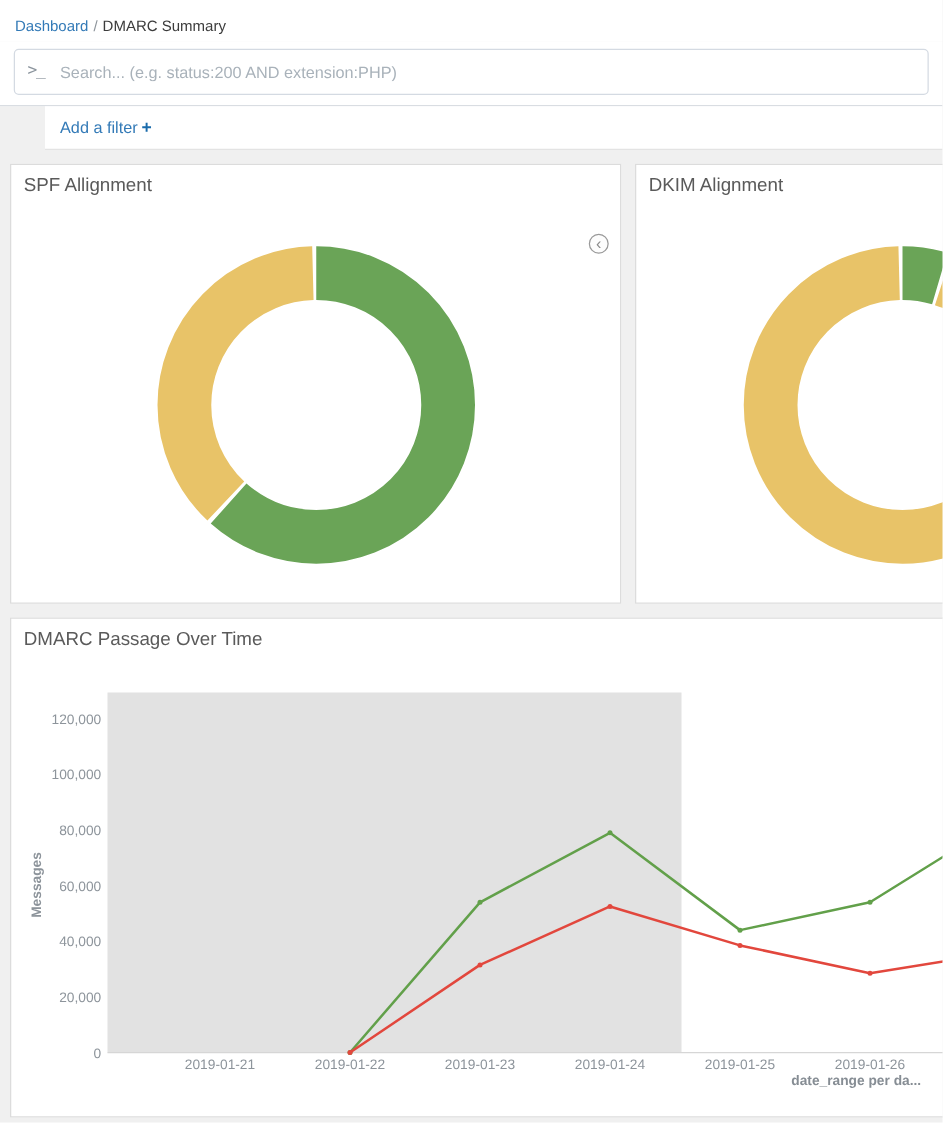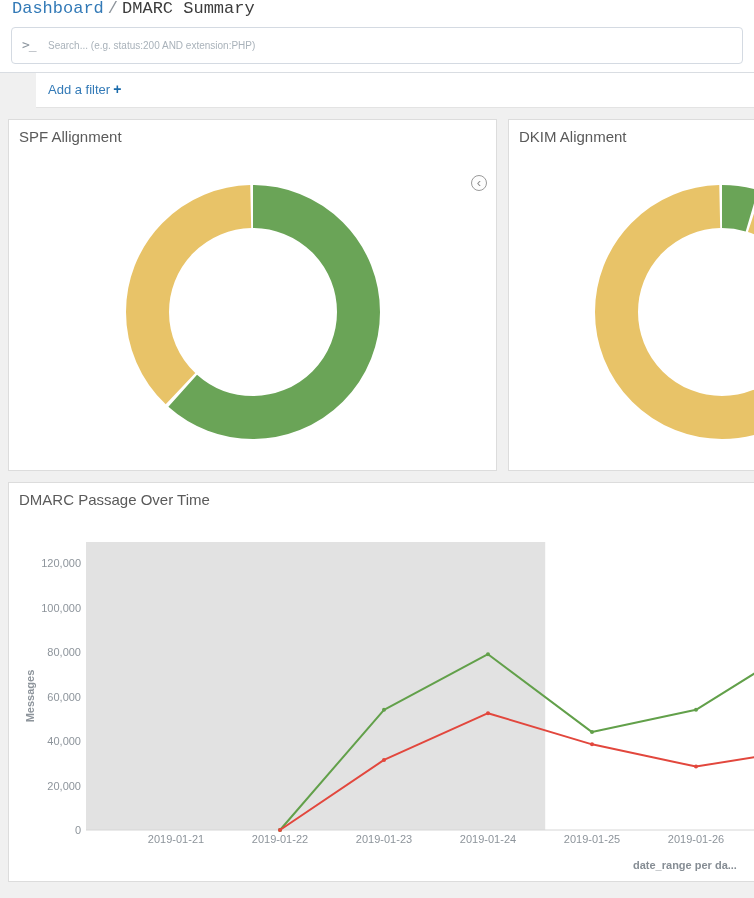--- a/index.html
+++ b/index.html
@@ -8,43 +8,42 @@
     width: 754px; height: 898px;
     overflow: hidden;
     position: relative;
     background: #f0f0f0;
     font-family: "Liberation Sans", sans-serif;
   }
 
   
   .topbar {
     background: #fff;
-    padding: 0 12px 3px;
-    font-size: 17px;
+    padding: 12px 12px 3px;
+    font-size: 12px;
     line-height: 18px;
-    font-family: Liberation Mono, monospace;
   }
   .crumb-link { color: #337ab7; text-decoration: none; }
   .crumb-sep { color: #8d949b; margin: 0 4px; }
   .crumb-current { color: #3c3c3c; }
 
   
   .search-section {
     background: #fff;
     padding: 6px 11px 8px;
     border-bottom: 1px solid #d9dde2;
   }
   .search-box { position: relative; }
   .search-input {
     width: 100%;
     height: 37px;
     border: 1px solid #d4dae2;
     border-radius: 4px;
     padding: 0 10px 0 36px;
-    font-size: 10px;
+    font-size: 13px;
     color: #555;
     outline: none;
     font-family: "Liberation Sans", sans-serif;
     background: #fff;
   }
   .search-input::placeholder { color: #a9b2ba; }
   .console-icon {
     position: absolute;
     left: 11px; top: 10px;
     color: #8c959e;
@@ -109,21 +108,21 @@
     left: -29px; top: 207px;
     width: 100px;
     text-align: center;
     transform: rotate(-90deg);
     color: #8d949b;
     font-weight: bold;
     font-size: 11px;
   }
   .x-axis-title {
     position: absolute;
-    left: 624px; top: 376px;
+    left: 624px; top: 364px;
     font-size: 11px;
     font-weight: bold;
     color: #868d94;
     white-space: nowrap;
   }
 </style>
 </head>
 <body>
 
 <div class="topbar">

